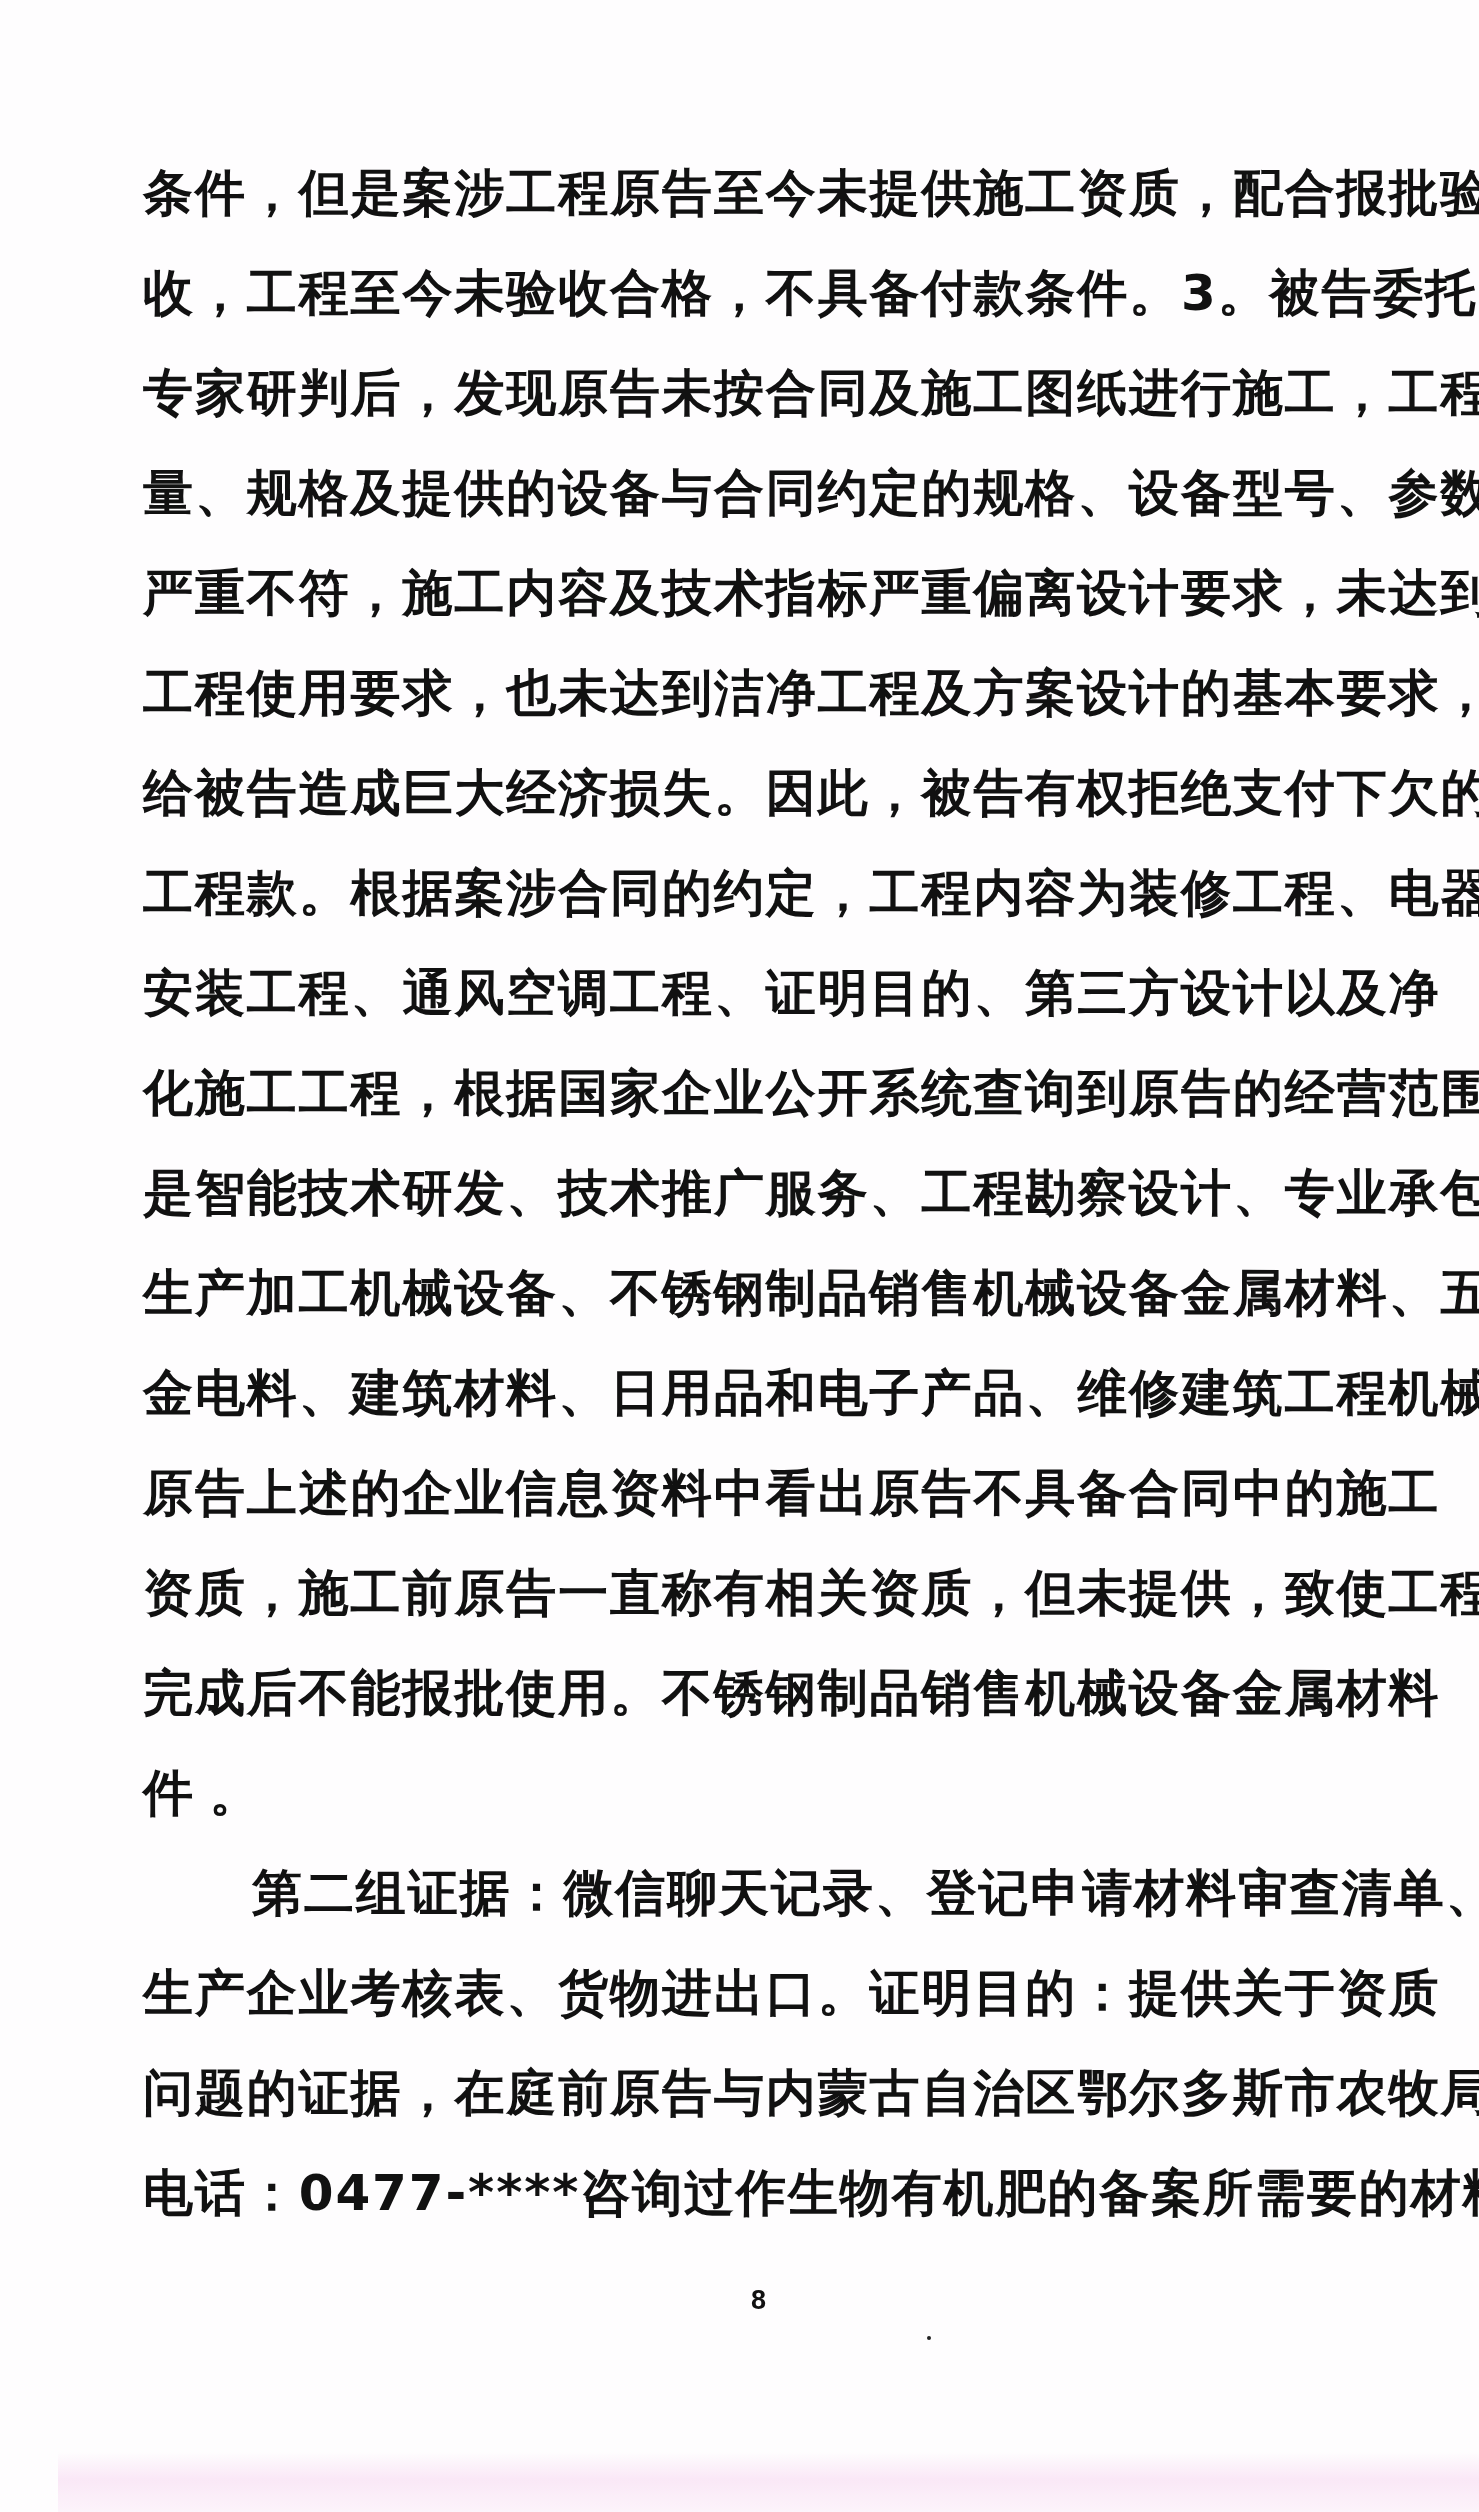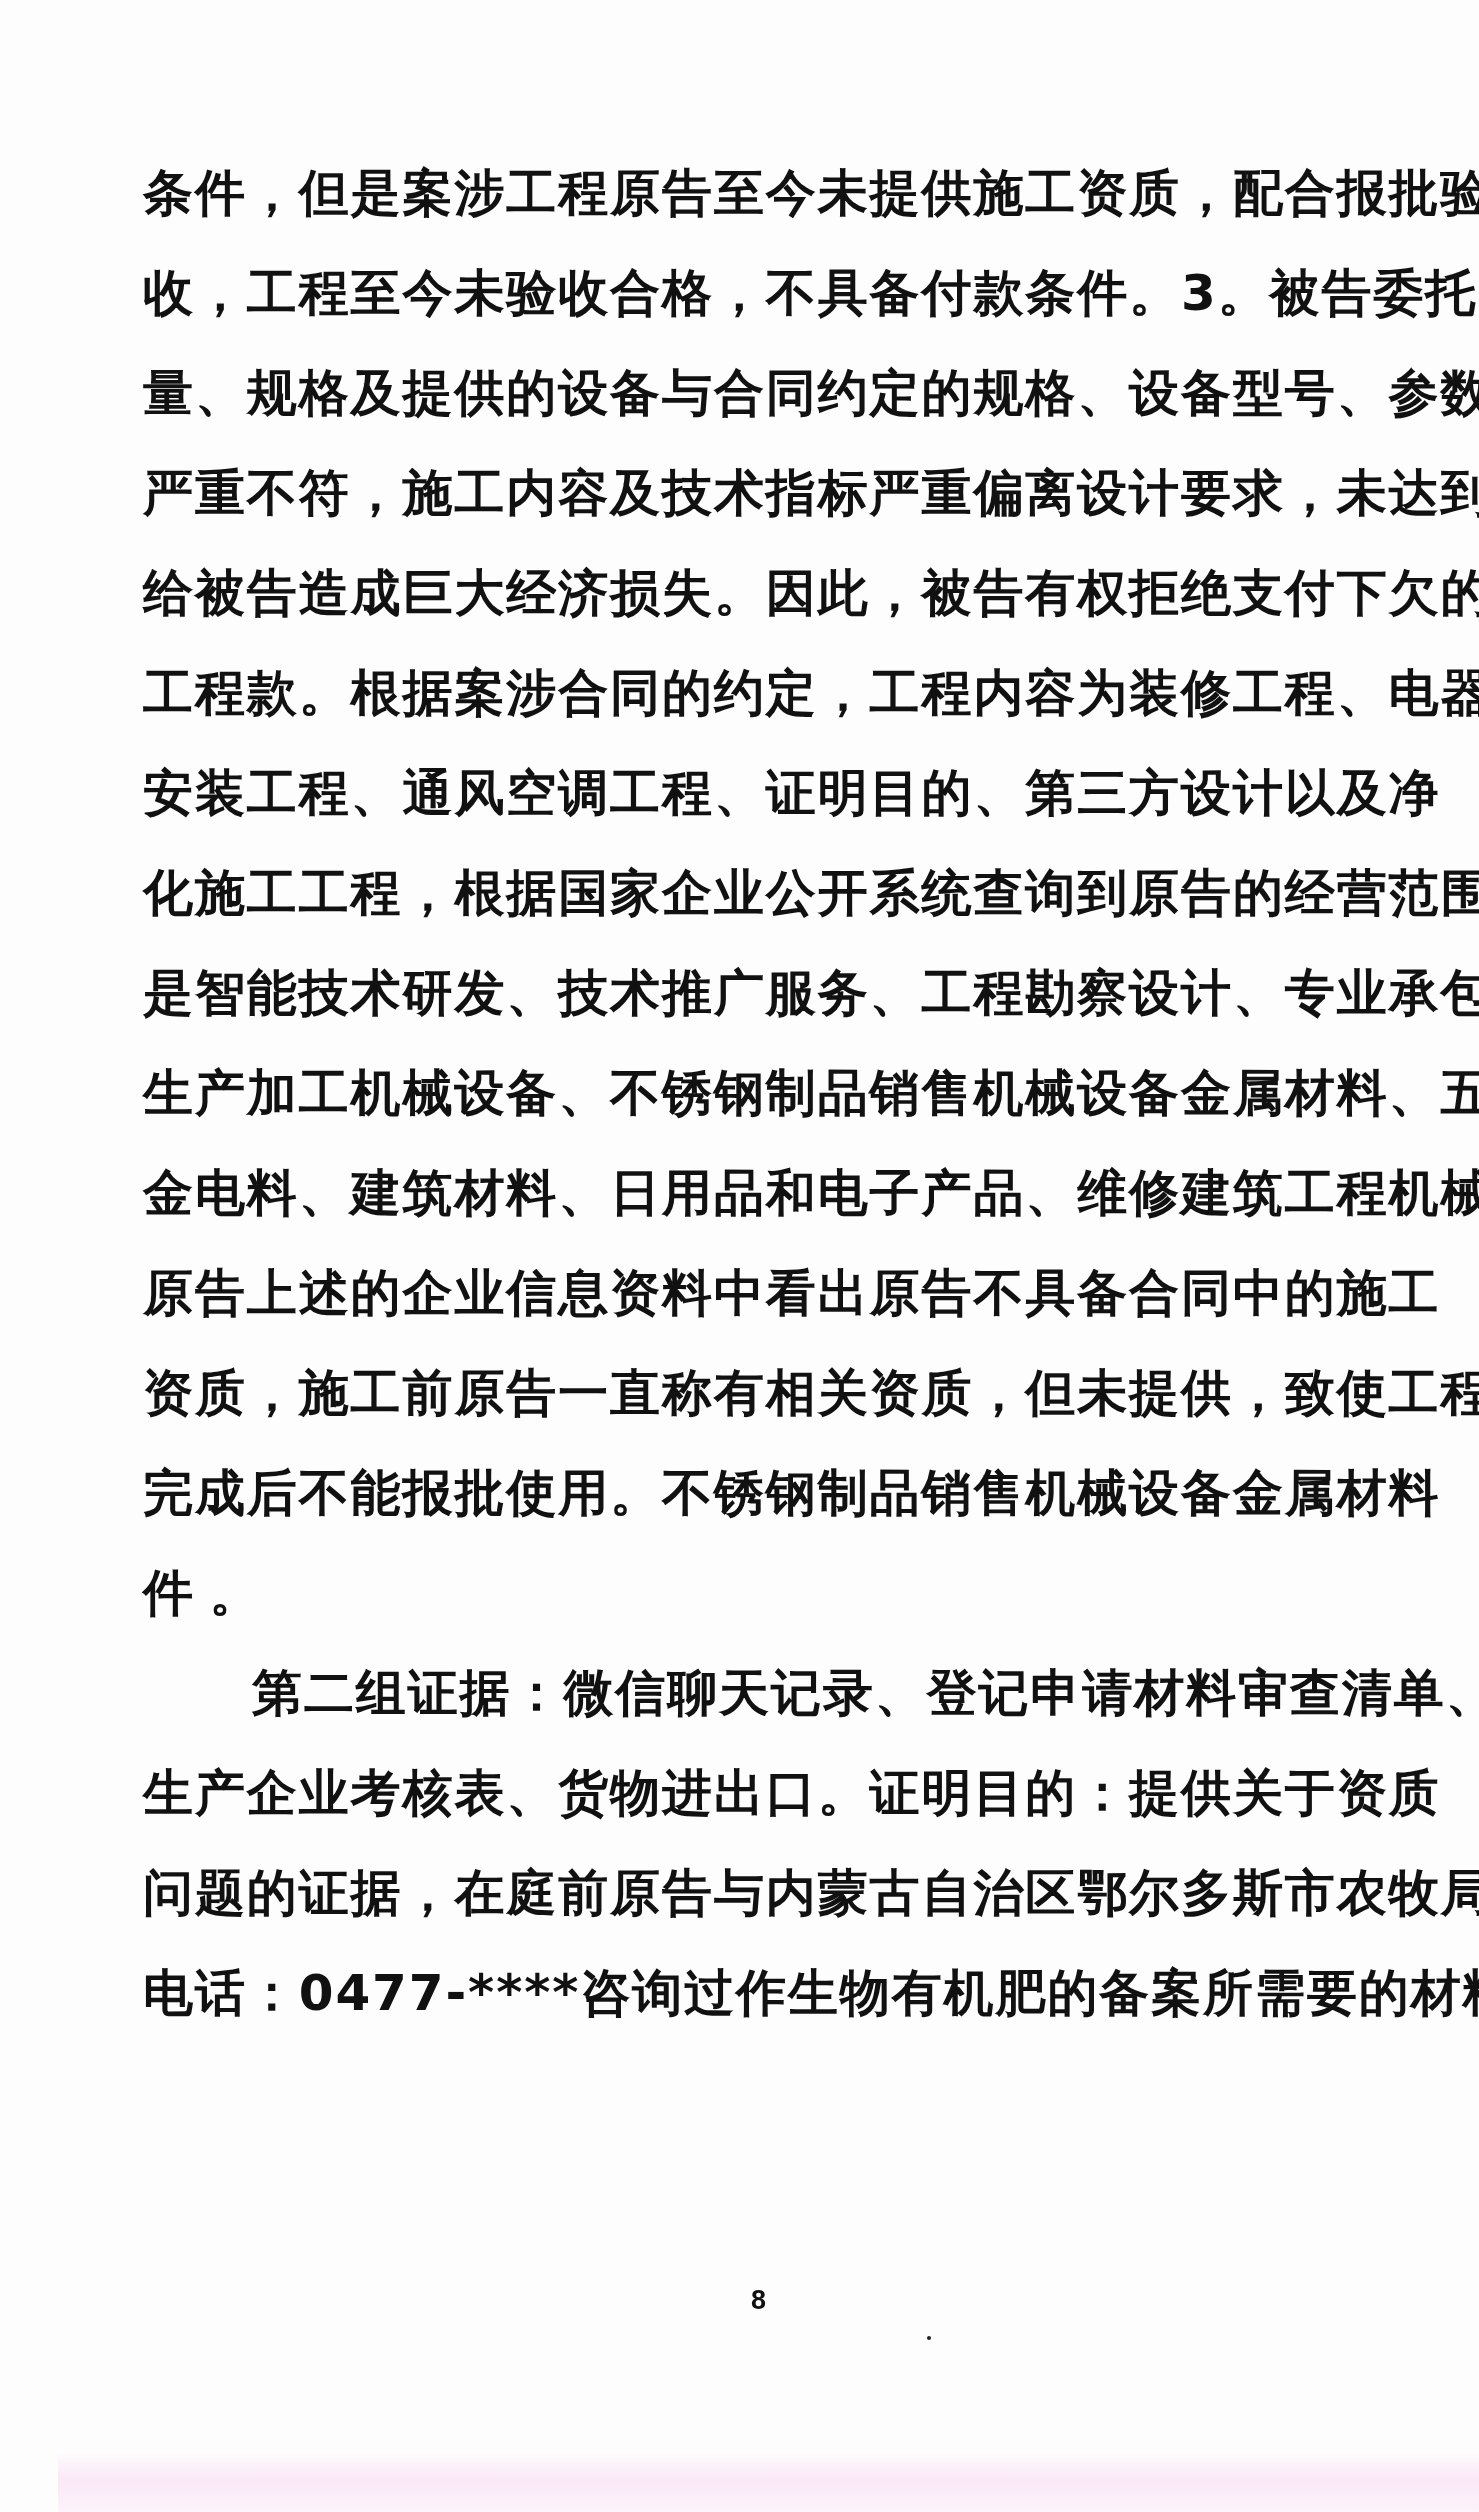--- a/index.html
+++ b/index.html
@@ -73,22 +73,24 @@
     }
   </style>
 </head>
 <body>
 
 <div class="page">
   <div class="body-text">
     <div>
       <div class="line">条件，但是案涉工程原告至今未提供施工资质，配合报批验</div>
       <div class="line">收，工程至今未验收合格，不具备付款条件。3。被告委托</div>
+      <div class="line">专家研判后，发现原告未按合同及施工图纸进行施工，工程</div>
       <div class="line">量、规格及提供的设备与合同约定的规格、设备型号、参数</div>
       <div class="line">严重不符，施工内容及技术指标严重偏离设计要求，未达到</div>
+      <div class="line">工程使用要求，也未达到洁净工程及方案设计的基本要求，</div>
       <div class="line">给被告造成巨大经济损失。因此，被告有权拒绝支付下欠的</div>
       <div class="line">工程款。根据案涉合同的约定，工程内容为装修工程、电器</div>
       <div class="line">安装工程、通风空调工程、证明目的、第三方设计以及净</div>
       <div class="line">化施工工程，根据国家企业公开系统查询到原告的经营范围</div>
       <div class="line">是智能技术研发、技术推广服务、工程勘察设计、专业承包、</div>
       <div class="line">生产加工机械设备、不锈钢制品销售机械设备金属材料、五</div>
       <div class="line">金电料、建筑材料、日用品和电子产品、维修建筑工程机械</div>
       <div class="line">原告上述的企业信息资料中看出原告不具备合同中的施工</div>
       <div class="line">资质，施工前原告一直称有相关资质，但未提供，致使工程</div>
       <div class="line">完成后不能报批使用。不锈钢制品销售机械设备金属材料</div>

